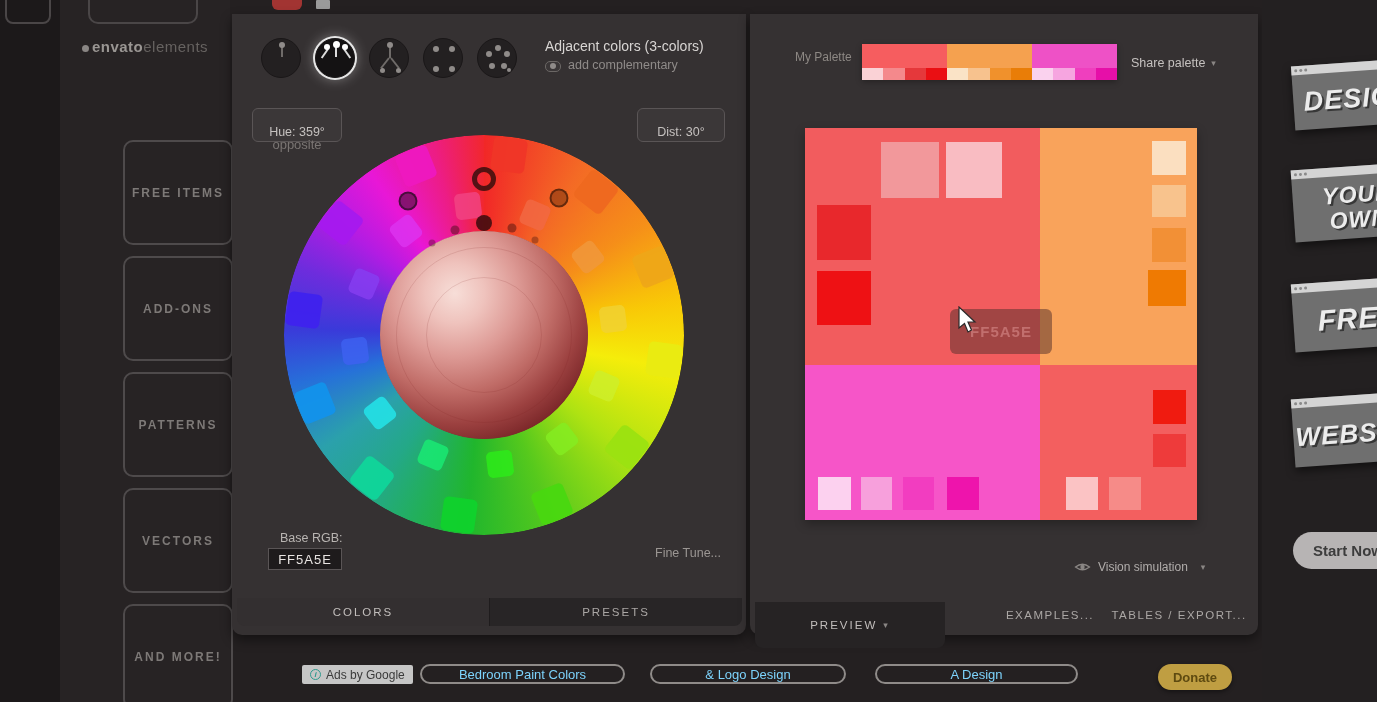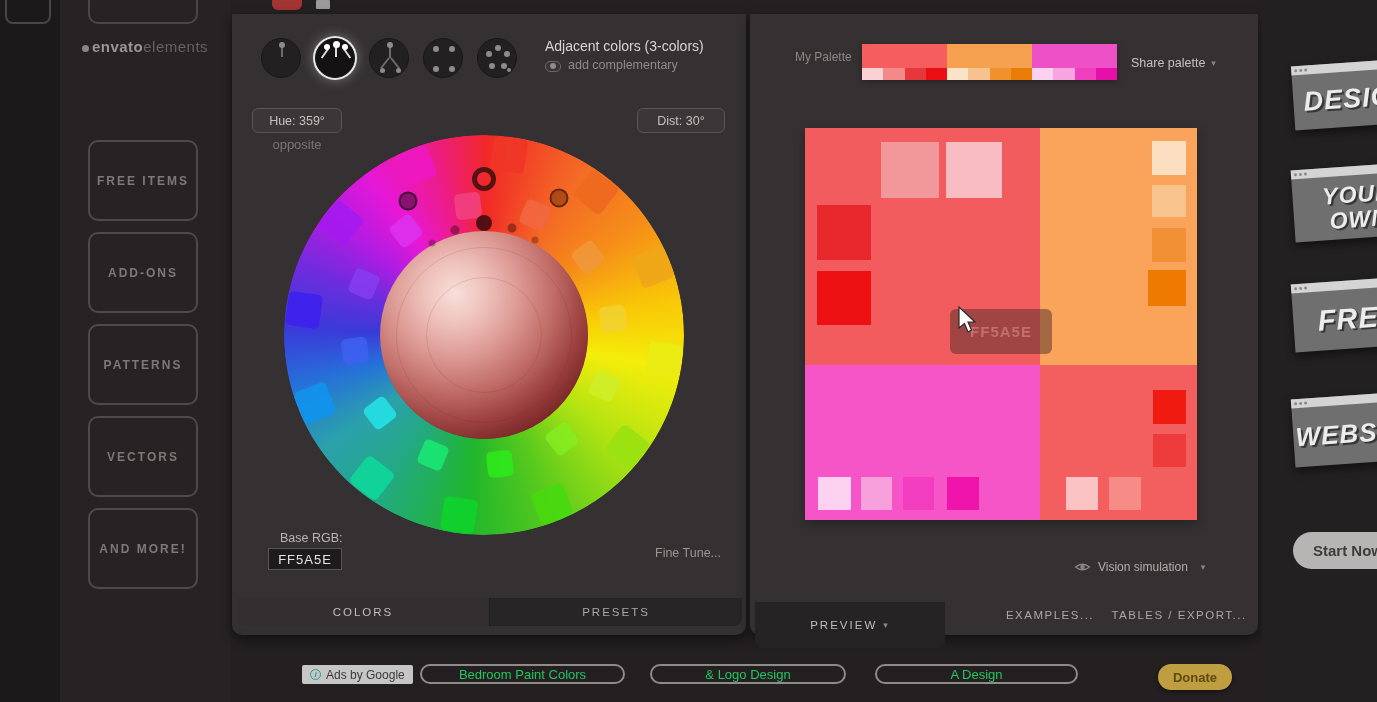--- a/index.html
+++ b/index.html
@@ -11,21 +11,21 @@
   #left-strip{left:0;top:0;width:60px;height:702px;background:#1c191a;}
   #left-partial-box{left:5px;top:-18px;width:46px;height:42px;border:2px solid #4a4647;border-radius:8px;}
   #sidebar{left:60px;top:0;width:170px;height:702px;background:#272324;}
   #side-partial-box{left:28px;top:-62px;width:110px;height:86px;border:2px solid #4a4647;border-radius:10px;}
   #brand{left:0;top:38px;width:170px;text-align:center;font-size:15px;letter-spacing:.5px;}
   #brand .b{color:#9a9693;font-weight:bold;}
   #brand .l{color:#666260;}
   #brand .mark{display:inline-block;width:7px;height:7px;border-radius:50%;background:#8a8684;margin-right:3px;}
   #side-heading{left:12px;top:70px;width:146px;color:#8d8986;font-weight:bold;font-size:13px;letter-spacing:2px;text-align:center;line-height:1.55;}
   #side-items{left:28px;top:140px;width:110px;display:flex;flex-direction:column;gap:11px;}
-  .side-item{width:110px;height:81px;border:2px solid #4e4a4b;border-radius:10px;display:flex;align-items:center;justify-content:center;color:#7d7977;font-weight:bold;font-size:12px;letter-spacing:2px;text-align:center;padding:4px;}
+  .side-item{width:110px;height:105px;border:2px solid #4e4a4b;border-radius:10px;display:flex;align-items:center;justify-content:center;color:#7d7977;font-weight:bold;font-size:12px;letter-spacing:2px;text-align:center;padding:4px;margin-left:35px;}
 
   
   #top-red-blob{left:272px;top:0;width:30px;height:10px;border-radius:0 0 6px 6px;background:#a23432;}
   #top-gray-sq{left:316px;top:0;width:14px;height:9px;background:#9a9a9a;border-radius:1px;}
 
   
   .card{top:14px;height:621px;background:#353132;border-radius:0 0 10px 10px;box-shadow:0 5px 12px rgba(0,0,0,.45);}
   #left-card{left:232px;width:514px;}
   #right-card{left:750px;width:508px;}
 
@@ -36,21 +36,21 @@
   .mode .dot{position:absolute;border-radius:50%;background:#8f8b89;}
   .mode.active .dot{background:#ffffff;}
   .mode .line{position:absolute;width:2px;background:#6f6b69;transform-origin:top center;}
   .mode.active .line{background:#dddddd;}
 
   #scheme-title{left:545px;top:38px;color:#d8d5d3;font-size:14px;}
   #add-comp-box{left:545px;top:61px;width:16px;height:11px;border:1px solid #6b6765;border-radius:5px;background:#3a3637;}
   #add-comp-dot{left:550px;top:63px;width:6px;height:6px;border-radius:50%;background:#8f8b89;}
   #add-comp-label{left:568px;top:58px;color:#8f8b89;font-size:12.5px;}
 
-  .ctl-btn{position:absolute;background:rgba(255,255,255,0.03);border:1px solid #5a5556;border-radius:6px;color:#c5c1bf;font-size:12.5px;text-align:center;padding:4px;}
+  .ctl-btn{position:absolute;background:rgba(255,255,255,0.03);border:1px solid #5a5556;border-radius:6px;color:#c5c1bf;font-size:12.5px;text-align:center;padding:16px;}
   #hue-btn{left:252px;top:108px;width:90px;height:25px;}
   #opposite-label{left:252px;top:137px;width:90px;text-align:center;color:#7a7573;font-size:13px;}
   #dist-btn{left:637px;top:108px;width:88px;height:25px;}
 
   
   #wheel{left:284px;top:135px;width:400px;height:400px;}
   #ring{position:absolute;left:0;top:0;width:400px;height:400px;border-radius:50%;
     background:conic-gradient(
       hsl(0,88%,55%) 0deg, hsl(20,90%,55%) 30deg, hsl(32,92%,53%) 55deg,
       hsl(48,95%,50%) 80deg, hsl(58,92%,50%) 100deg, hsl(75,85%,48%) 130deg,
@@ -108,21 +108,21 @@
   #right-col{left:1262px;top:0;width:115px;height:702px;background:#232021;}
   .banner{position:absolute;left:31px;width:130px;background:#6f6f6f;transform:rotate(-4deg);box-shadow:0 4px 8px rgba(0,0,0,.5);}
   .banner .bar{height:9px;background:#d4d4d4;display:flex;align-items:center;gap:2px;padding-left:3px;}
   .banner .bar i{width:3px;height:3px;border-radius:50%;background:#8a8a8a;}
   .banner .txt{display:flex;align-items:center;justify-content:center;text-align:center;font-weight:bold;font-style:italic;color:#ececec;text-shadow:2px 2px 0 rgba(0,0,0,.5);letter-spacing:1px;line-height:1.05;}
   #start-btn{left:1293px;top:532px;width:110px;height:37px;border-radius:19px;background:#b7b4b4;color:#3c3c3c;font-weight:bold;font-size:15px;display:flex;align-items:center;justify-content:center;}
 
   
   #ads-chip{left:302px;top:665px;height:19px;background:#c6c6c6;border-radius:2px;display:flex;align-items:center;gap:5px;padding:0 8px;color:#3a3a3a;font-size:12px;}
   #ads-info-icon{display:inline-flex;width:11px;height:11px;border:1px solid #2f9a8f;border-radius:50%;color:#2f9a8f;font-size:8px;align-items:center;justify-content:center;font-style:italic;font-weight:bold;}
-  .foot-pill{position:absolute;top:664px;height:20px;border:2px solid #8f8b89;border-radius:12px;display:flex;align-items:center;justify-content:center;color:#22c55e;font-size:13px;}
+  .foot-pill{position:absolute;top:664px;height:20px;border:2px solid #8f8b89;border-radius:12px;display:flex;align-items:center;justify-content:center;color:#7dd3fc;font-size:13px;}
   #donate-btn{left:1158px;top:664px;width:74px;height:26px;background:#bf9e42;border-radius:13px;display:flex;align-items:center;justify-content:center;color:#5e4a10;font-weight:bold;font-size:13px;box-shadow:0 2px 4px rgba(0,0,0,.4);}
 </style>
 </head>
 <body>
 
 <div id="stage">
 
   <div class="abs" id="left-strip">
     <div class="abs" id="left-partial-box"></div>
   </div>

